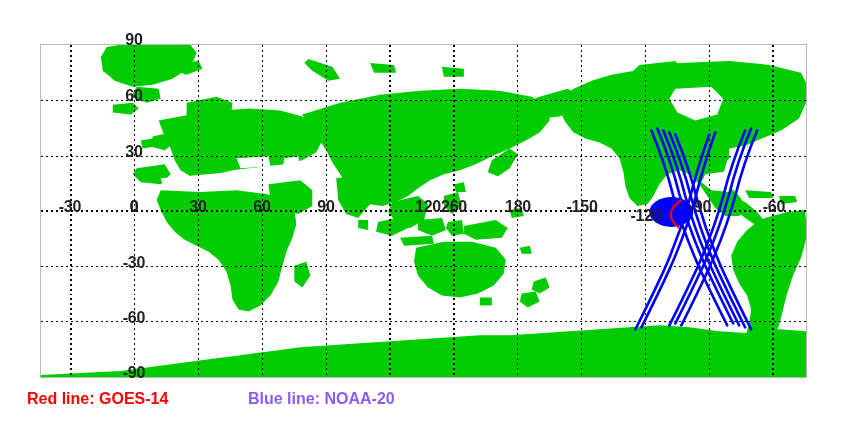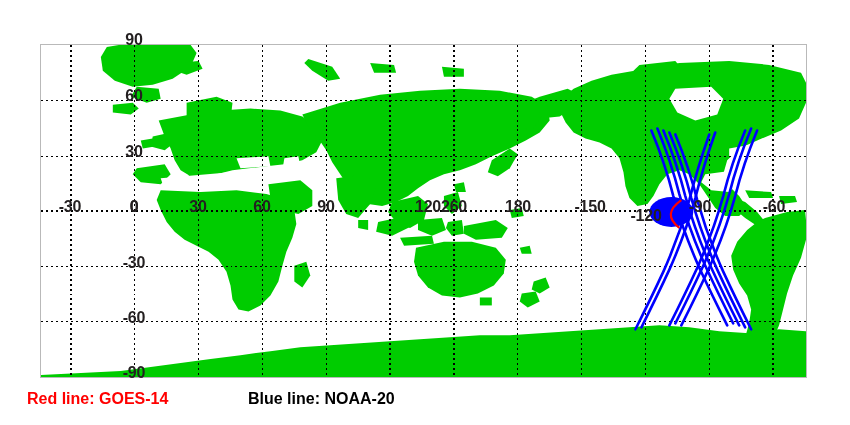--- a/index.html
+++ b/index.html
@@ -20,21 +20,21 @@
               font-family:"Liberation Sans",sans-serif;white-space:nowrap;
               letter-spacing:-0.2px;}
   .lon-label{transform:translate(-50%,-50%);}
   .lat-label{transform:translate(-50%,-50%);}
 
   
   #legend{position:absolute;left:0;top:390px;width:760px;height:30px;}
   .legend-entry{position:absolute;font-size:16px;font-weight:bold;
                 font-family:"Liberation Sans",sans-serif;white-space:nowrap;top:0;}
   #legend-red{left:27px;color:#ff0000;}
-  #legend-blue{left:248px;color:#000000;}
+  #legend-blue{left:248px;color:#8b5cf6;}
   #legend-epoch{left:457px;color:#000000;}
 </style>
 </head>
 <body>
 
 <div id="map-figure">
 
   <div id="plot-frame">
 
     <svg id="map-svg" viewBox="0 0 767 334" preserveAspectRatio="none">
@@ -185,21 +185,21 @@
   </div>
 
   <div class="tick-label lon-label" style="left:70px;top:207px;">-30</div>
   <div class="tick-label lon-label" style="left:134px;top:207px;">0</div>
   <div class="tick-label lon-label" style="left:198px;top:207px;">30</div>
   <div class="tick-label lon-label" style="left:262px;top:207px;">60</div>
   <div class="tick-label lon-label" style="left:326px;top:207px;">90</div>
   <div class="tick-label lon-label" style="left:390px;top:207px;margin-left:38px;">120</div>
   <div class="tick-label lon-label" style="left:454px;top:207px;">260</div>
   <div class="tick-label lon-label" style="left:518px;top:207px;">180</div>
-  <div class="tick-label lon-label" style="left:582px;top:207px;margin-left:8px;">-150</div>
+  <div class="tick-label lon-label" style="left:582px;top:207px;">-150</div>
   <div class="tick-label lon-label" style="left:646px;top:216px;">-120</div>
   <div class="tick-label lon-label" style="left:700px;top:207px;">-90</div>
   <div class="tick-label lon-label" style="left:774px;top:207px;">-60</div>
 
   <div class="tick-label lat-label" style="left:134px;top:40px;">90</div>
   <div class="tick-label lat-label" style="left:134px;top:96px;">60</div>
   <div class="tick-label lat-label" style="left:134px;top:152px;">30</div>
   <div class="tick-label lat-label" style="left:134px;top:207px;">0</div>
   <div class="tick-label lat-label" style="left:134px;top:263px;">-30</div>
   <div class="tick-label lat-label" style="left:134px;top:318px;">-60</div>

